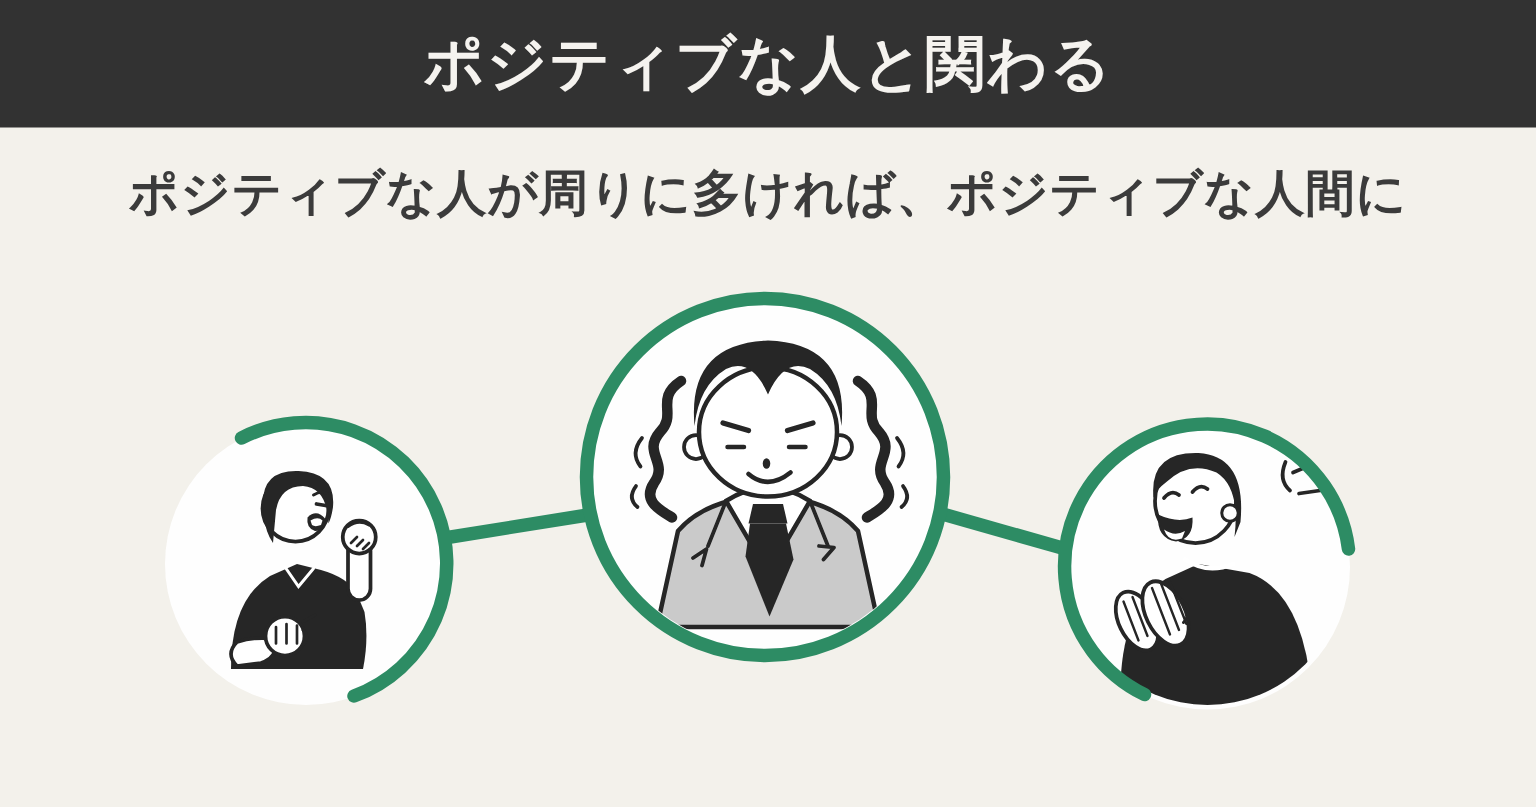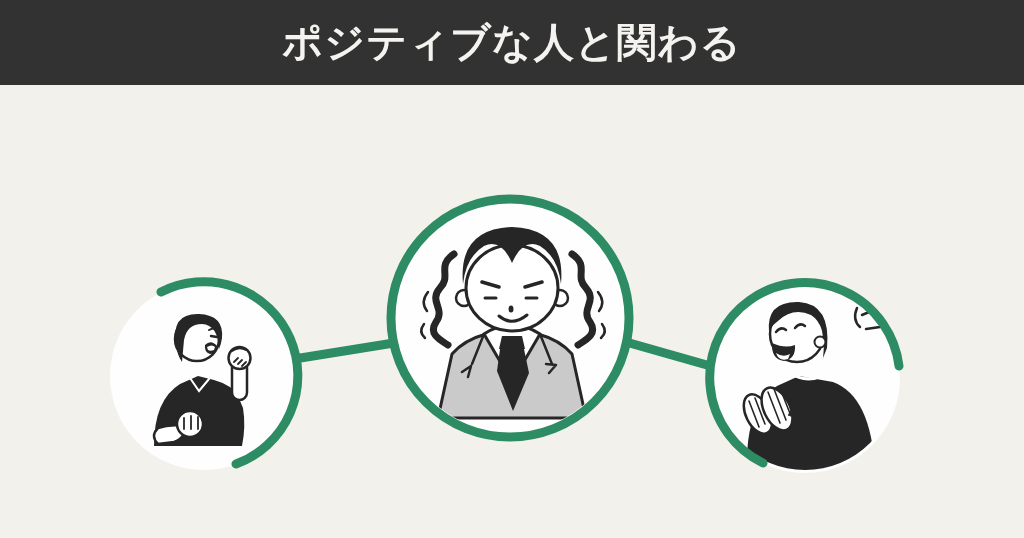--- a/index.html
+++ b/index.html
@@ -41,20 +41,21 @@
 </style>
 </head>
 <body>
 
 <div class="page">
 
   <div class="header">
     <h1 class="title">ポジティブな人と関わる</h1>
   </div>
 
+  <div class="subtitle">ポジティブな人が周りに多ければ、ポジティブな人間に</div>
 
   <svg class="diagram" viewBox="0 0 1024 453" width="1024" height="453" xmlns="http://www.w3.org/2000/svg">
     <defs>
       <clipPath id="clip-left">
           <circle cx="204" cy="291" r="91"></circle>
         </clipPath>
       <clipPath id="clip-center">
           <circle cx="510" cy="233" r="114"></circle>
         </clipPath>
       <clipPath id="clip-right">

